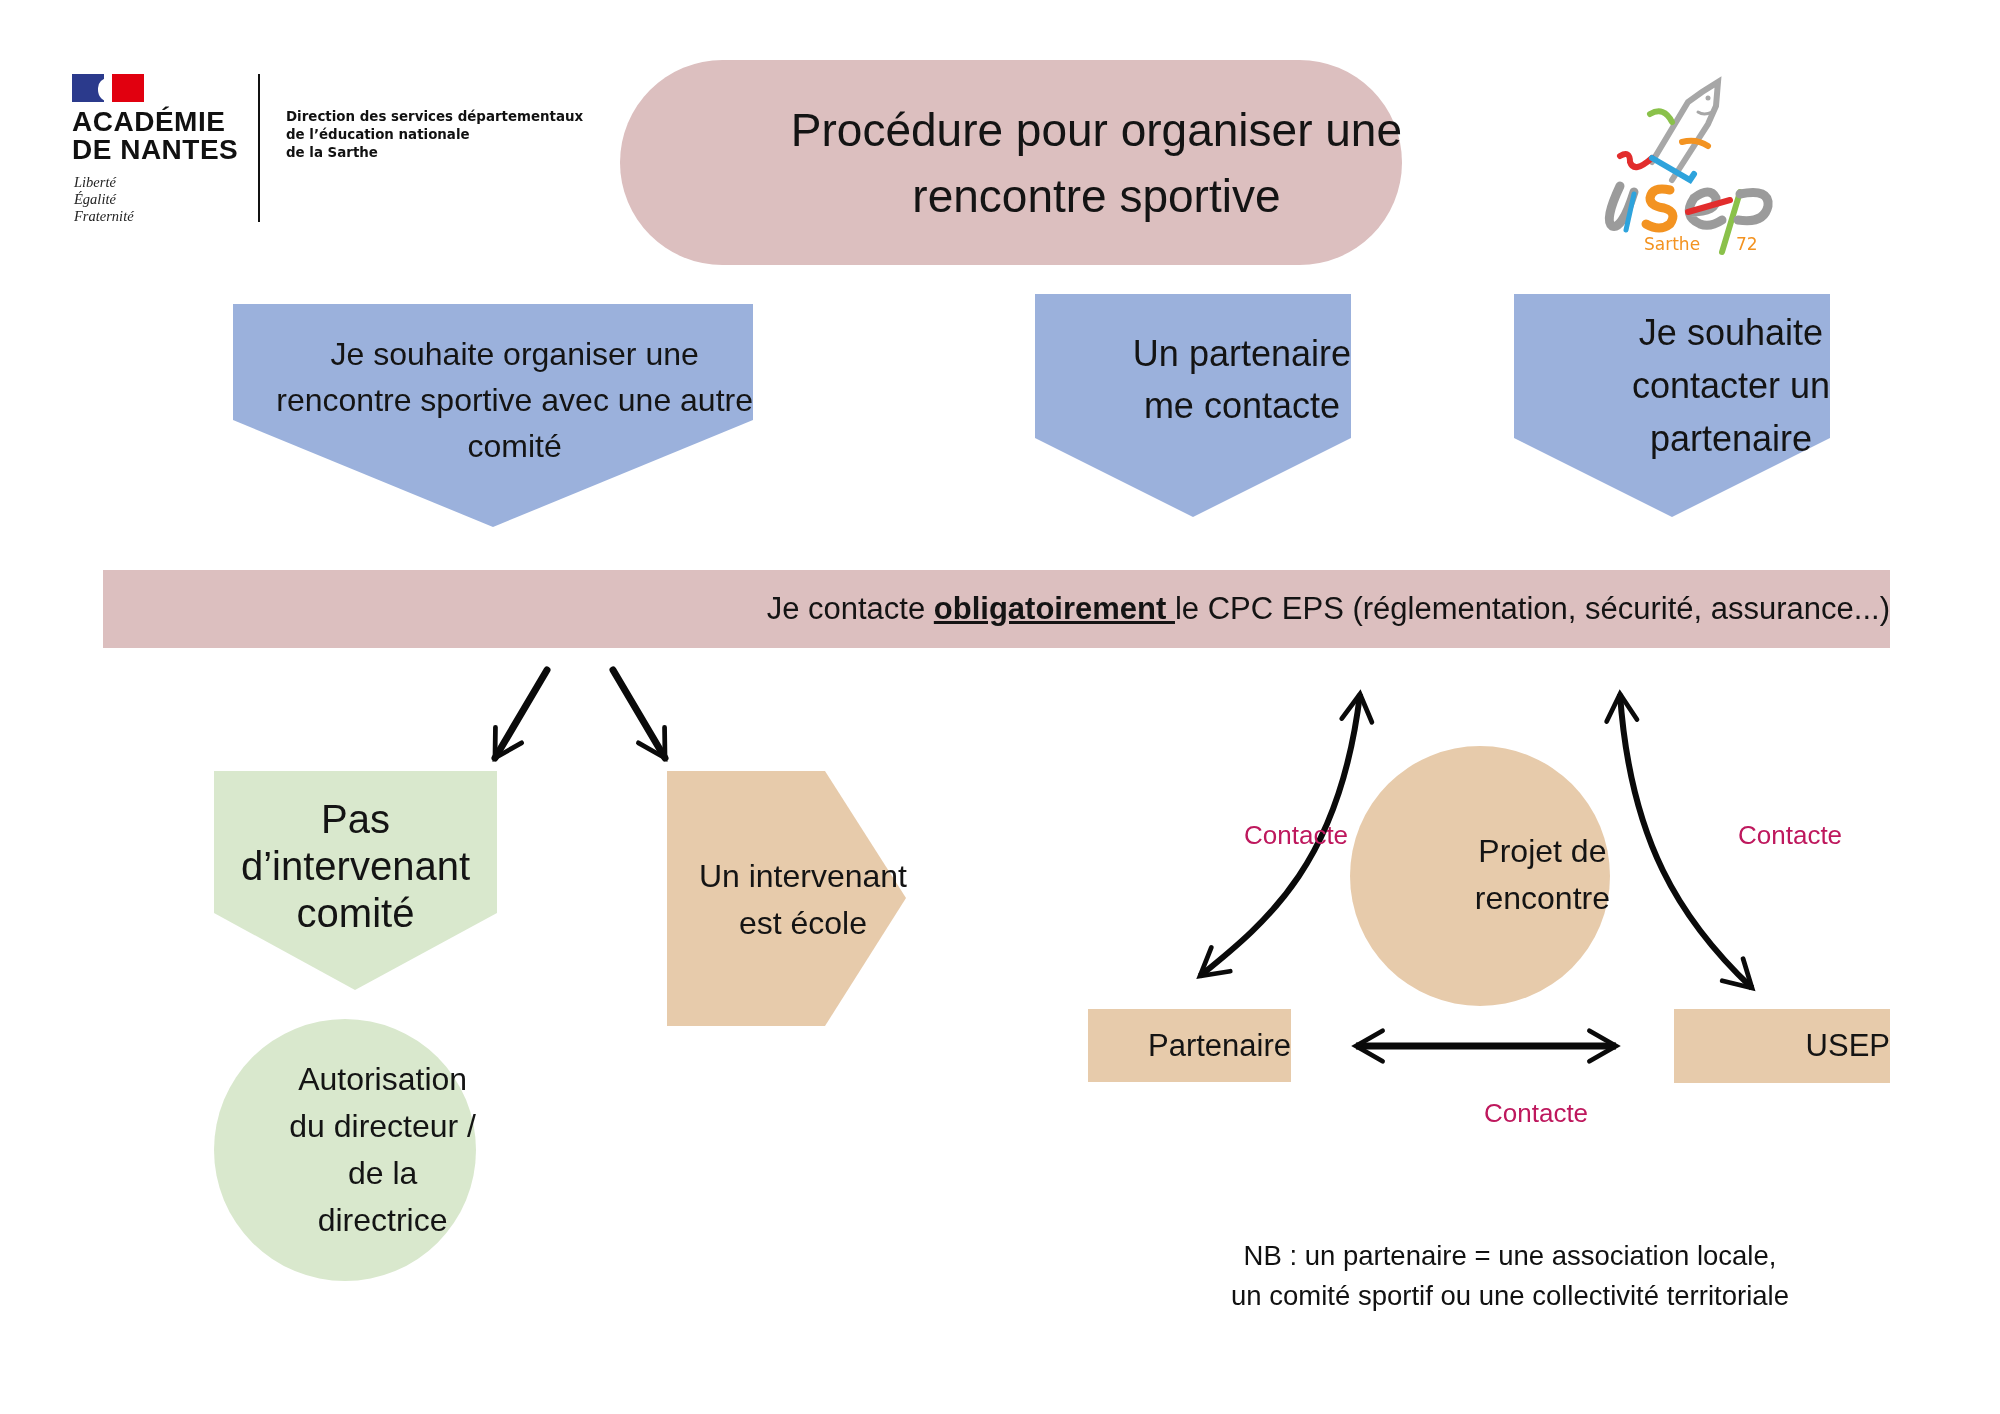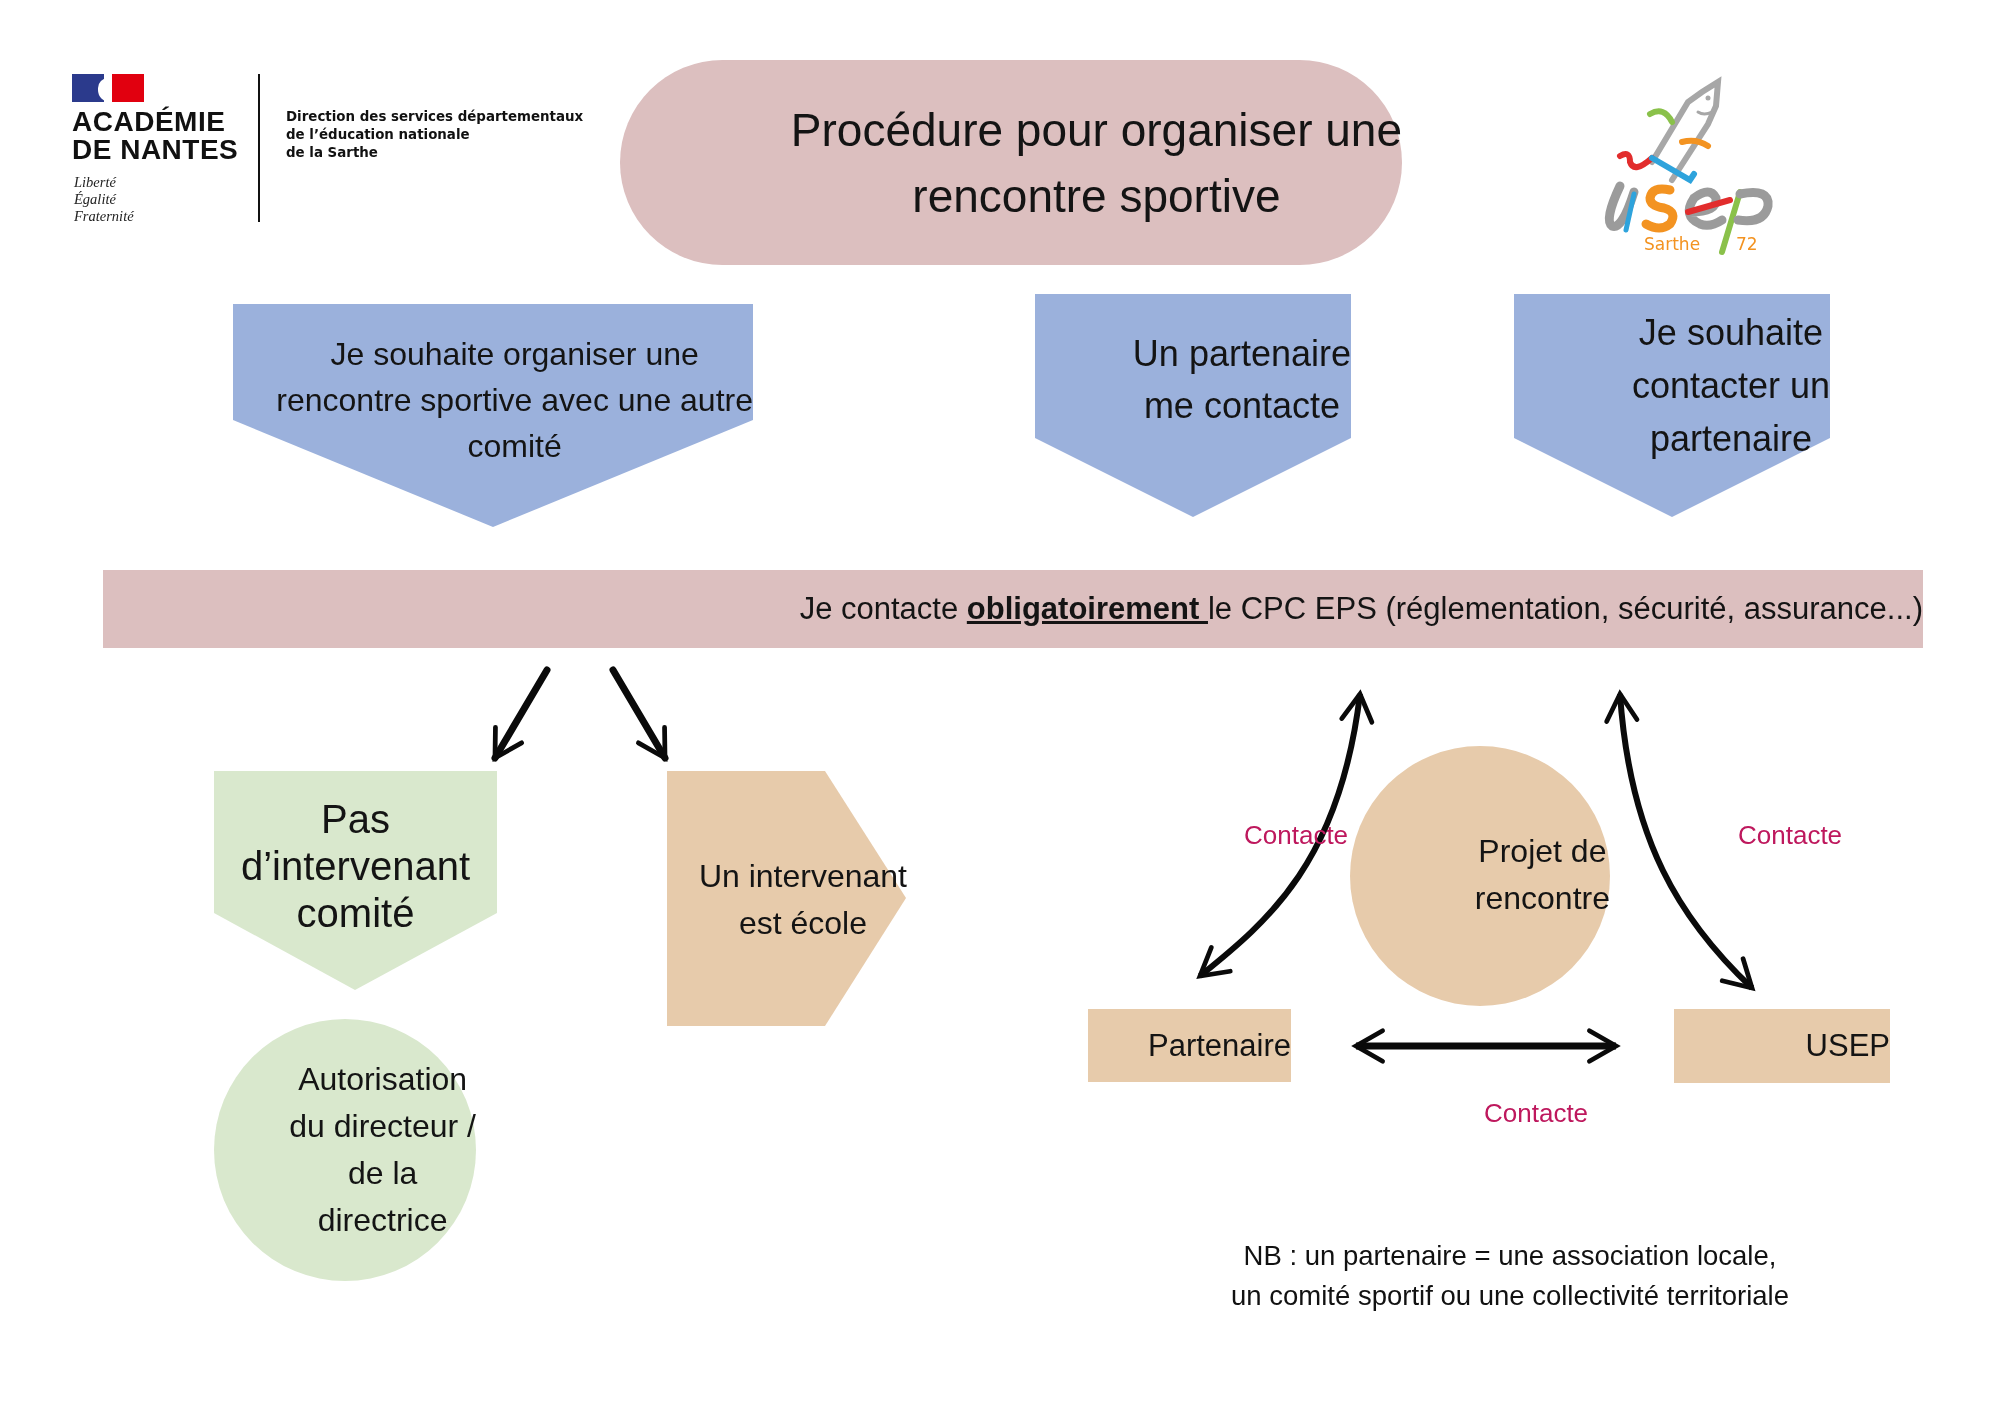--- a/index.html
+++ b/index.html
@@ -23,21 +23,21 @@
 
   
   #title-pill { left:620px; top:60px; width:782px; height:205px; background:#dcbfbf; border-radius:103px; }
   #title-pill .shape-text { left:0; top:0; width:100%; height:100%; font-size:46px; line-height:66px; }
 
   
   #usep-logo { left:1590px; top:62px; width:200px; height:200px; }
 
   
   .box { position:absolute; }
-  #cpc-bar { left:103px; top:570px; width:1787px; height:78px; background:#dcbfbf;padding-left:33px; }
+  #cpc-bar { left:103px; top:570px; width:1787px; height:78px; background:#dcbfbf; }
   #cpc-bar .shape-text { left:0; top:0; width:100%; height:100%; font-size:31px; }
   #cpc-bar b { text-decoration:underline; font-weight:bold; }
 
   #partenaire-box { left:1088px; top:1009px; width:203px; height:73px; background:#e7cbab; }
   #usep-box { left:1674px; top:1009px; width:216px; height:74px; background:#e7cbab; }
   #partenaire-box .shape-text, #usep-box .shape-text { left:0; top:0; width:100%; height:100%; font-size:31px; }
 
   .label { position:absolute; font-size:26px; color:#be185d; white-space:nowrap;margin-left:48px; }
   #nb-note { left:1180px; top:1236px; width:660px; text-align:center; font-size:27.5px; line-height:40px; color:#111; }
 </style>

